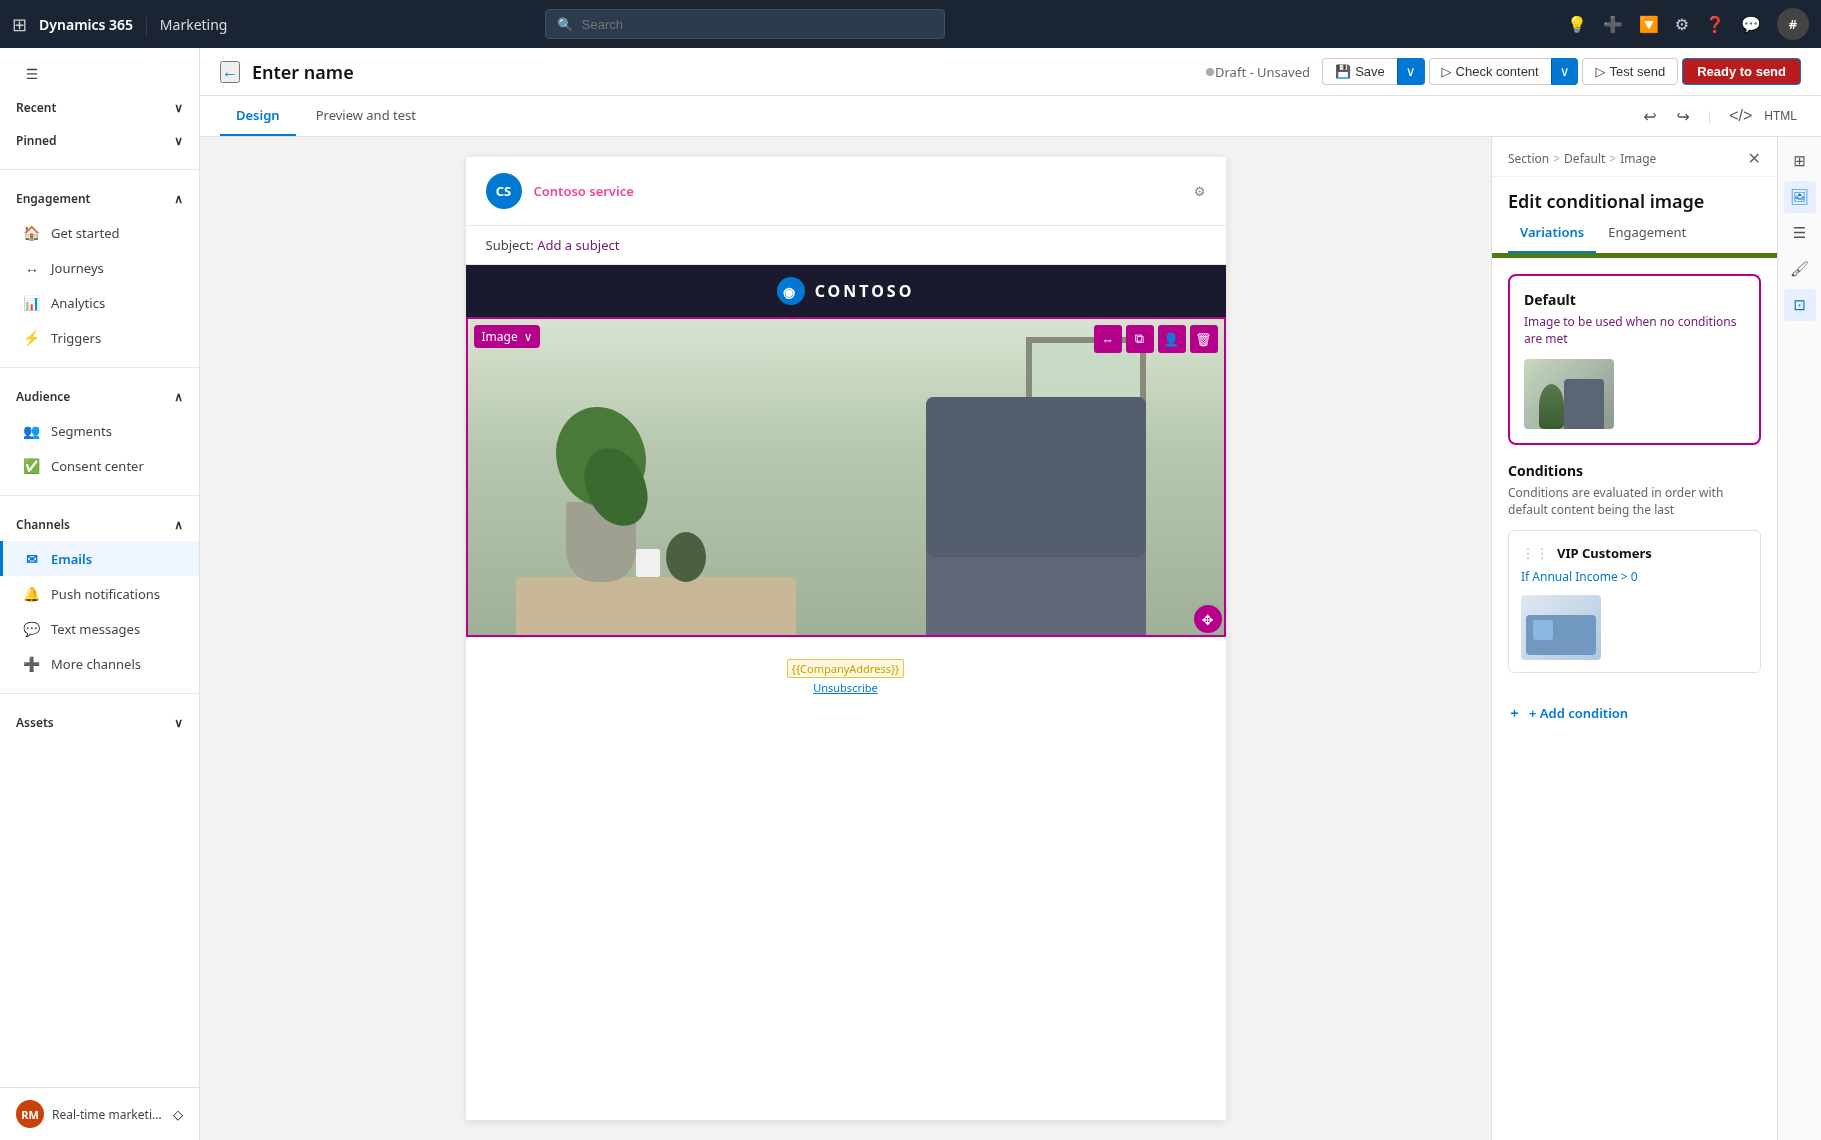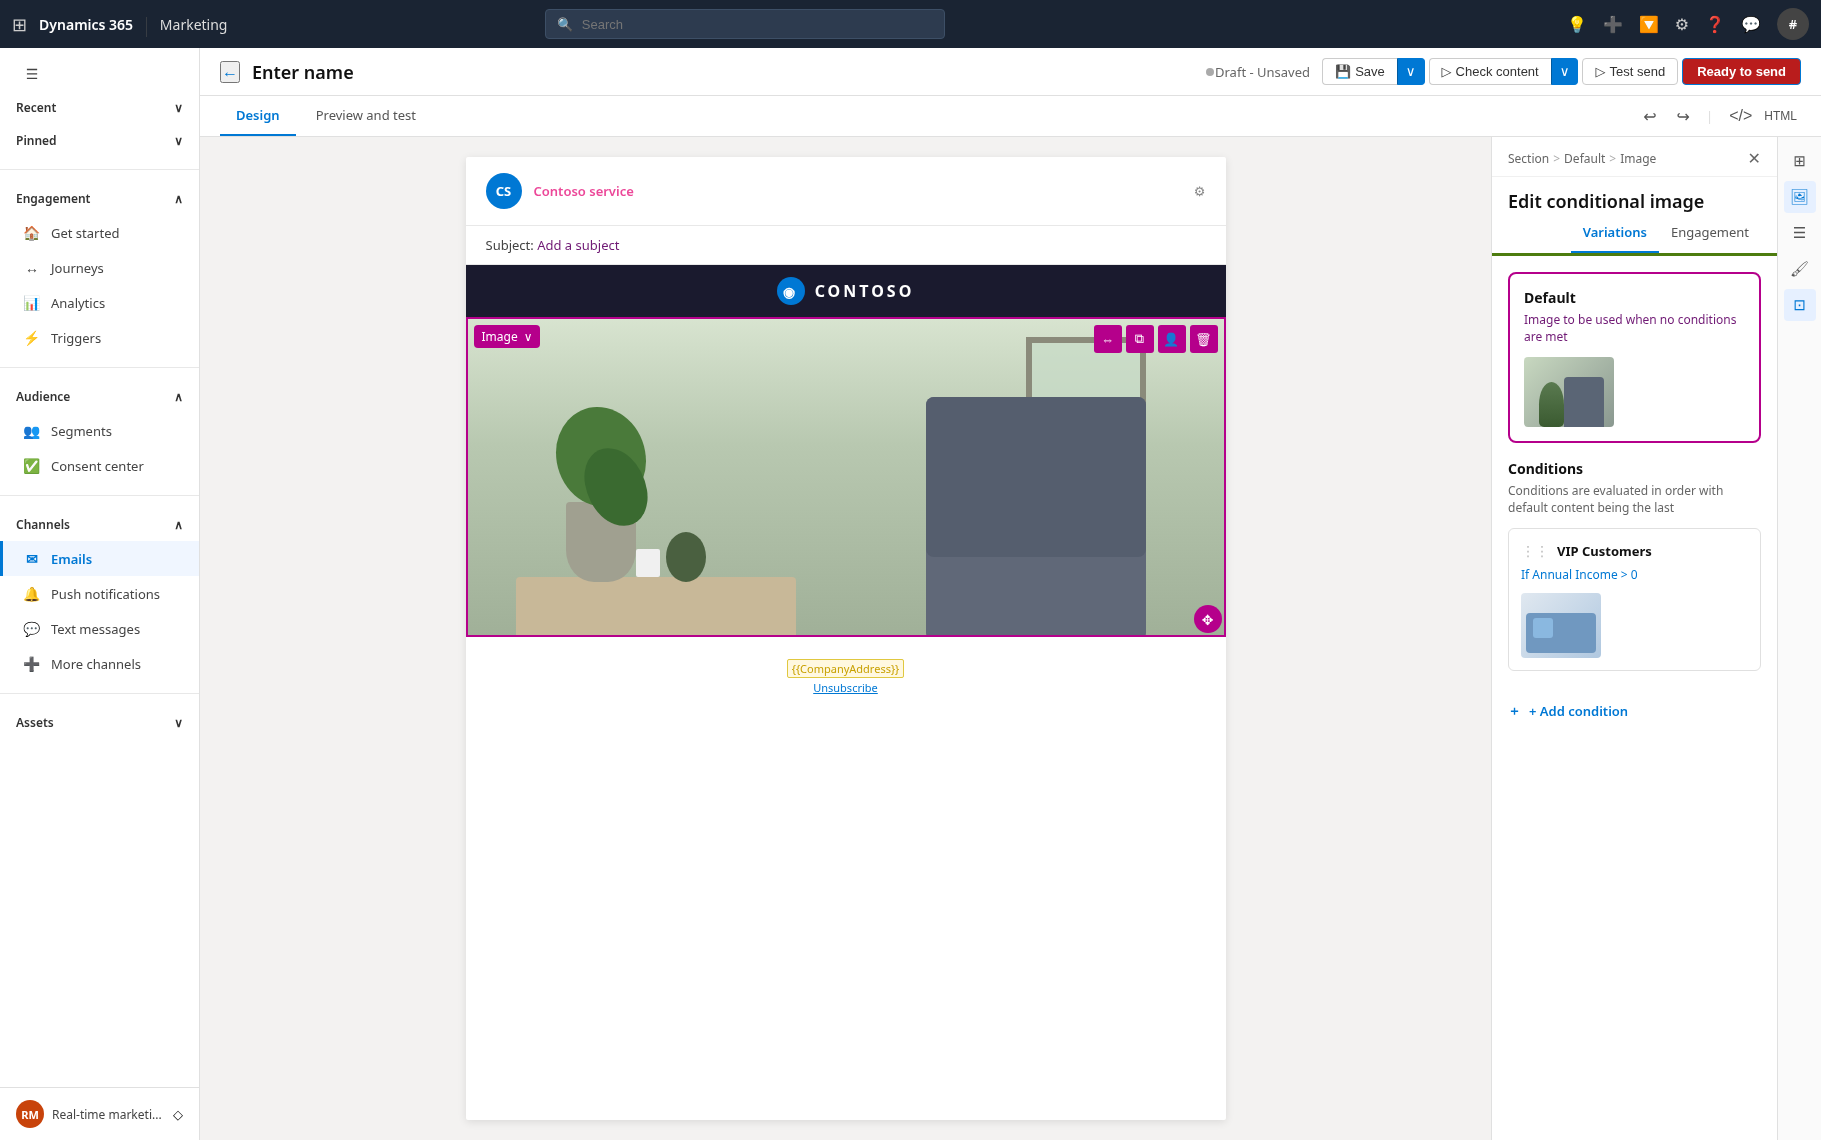--- a/index.html
+++ b/index.html
@@ -293,21 +293,21 @@
       justify-content: space-between;
       padding: 12px 16px 8px;
       border-bottom: 1px solid #f0f0f0;
     }
     .breadcrumb { font-size: 12px; color: #666; display: flex; align-items: center; gap: 4px; }
     .breadcrumb .sep { color: #aaa; }
     .panel-close { background: none; border: none; cursor: pointer; font-size: 16px; color: #666; }
 
     .panel-title { font-size: 18px; font-weight: 600; color: #111; padding: 12px 16px 0; }
 
-    .panel-tabs { display: flex; padding: 0 16px; border-bottom: 3px solid #4d7c0f; justify-content: flex-end; }
+    .panel-tabs { display: flex; padding: 0 16px; border-bottom: 5px solid #4d7c0f; }
     .panel-tab { padding: 10px 12px; font-size: 13px; cursor: pointer; color: #555; border-bottom: 2px solid transparent; }
     .panel-tab.active { color: #0078d4; border-bottom-color: #0078d4; font-weight: 600; }
 
     .panel-section { padding: 16px; }
     .default-card {
       border: 2px solid #b5008b;
       border-radius: 8px;
       padding: 14px;
       background: #fff;
     }

